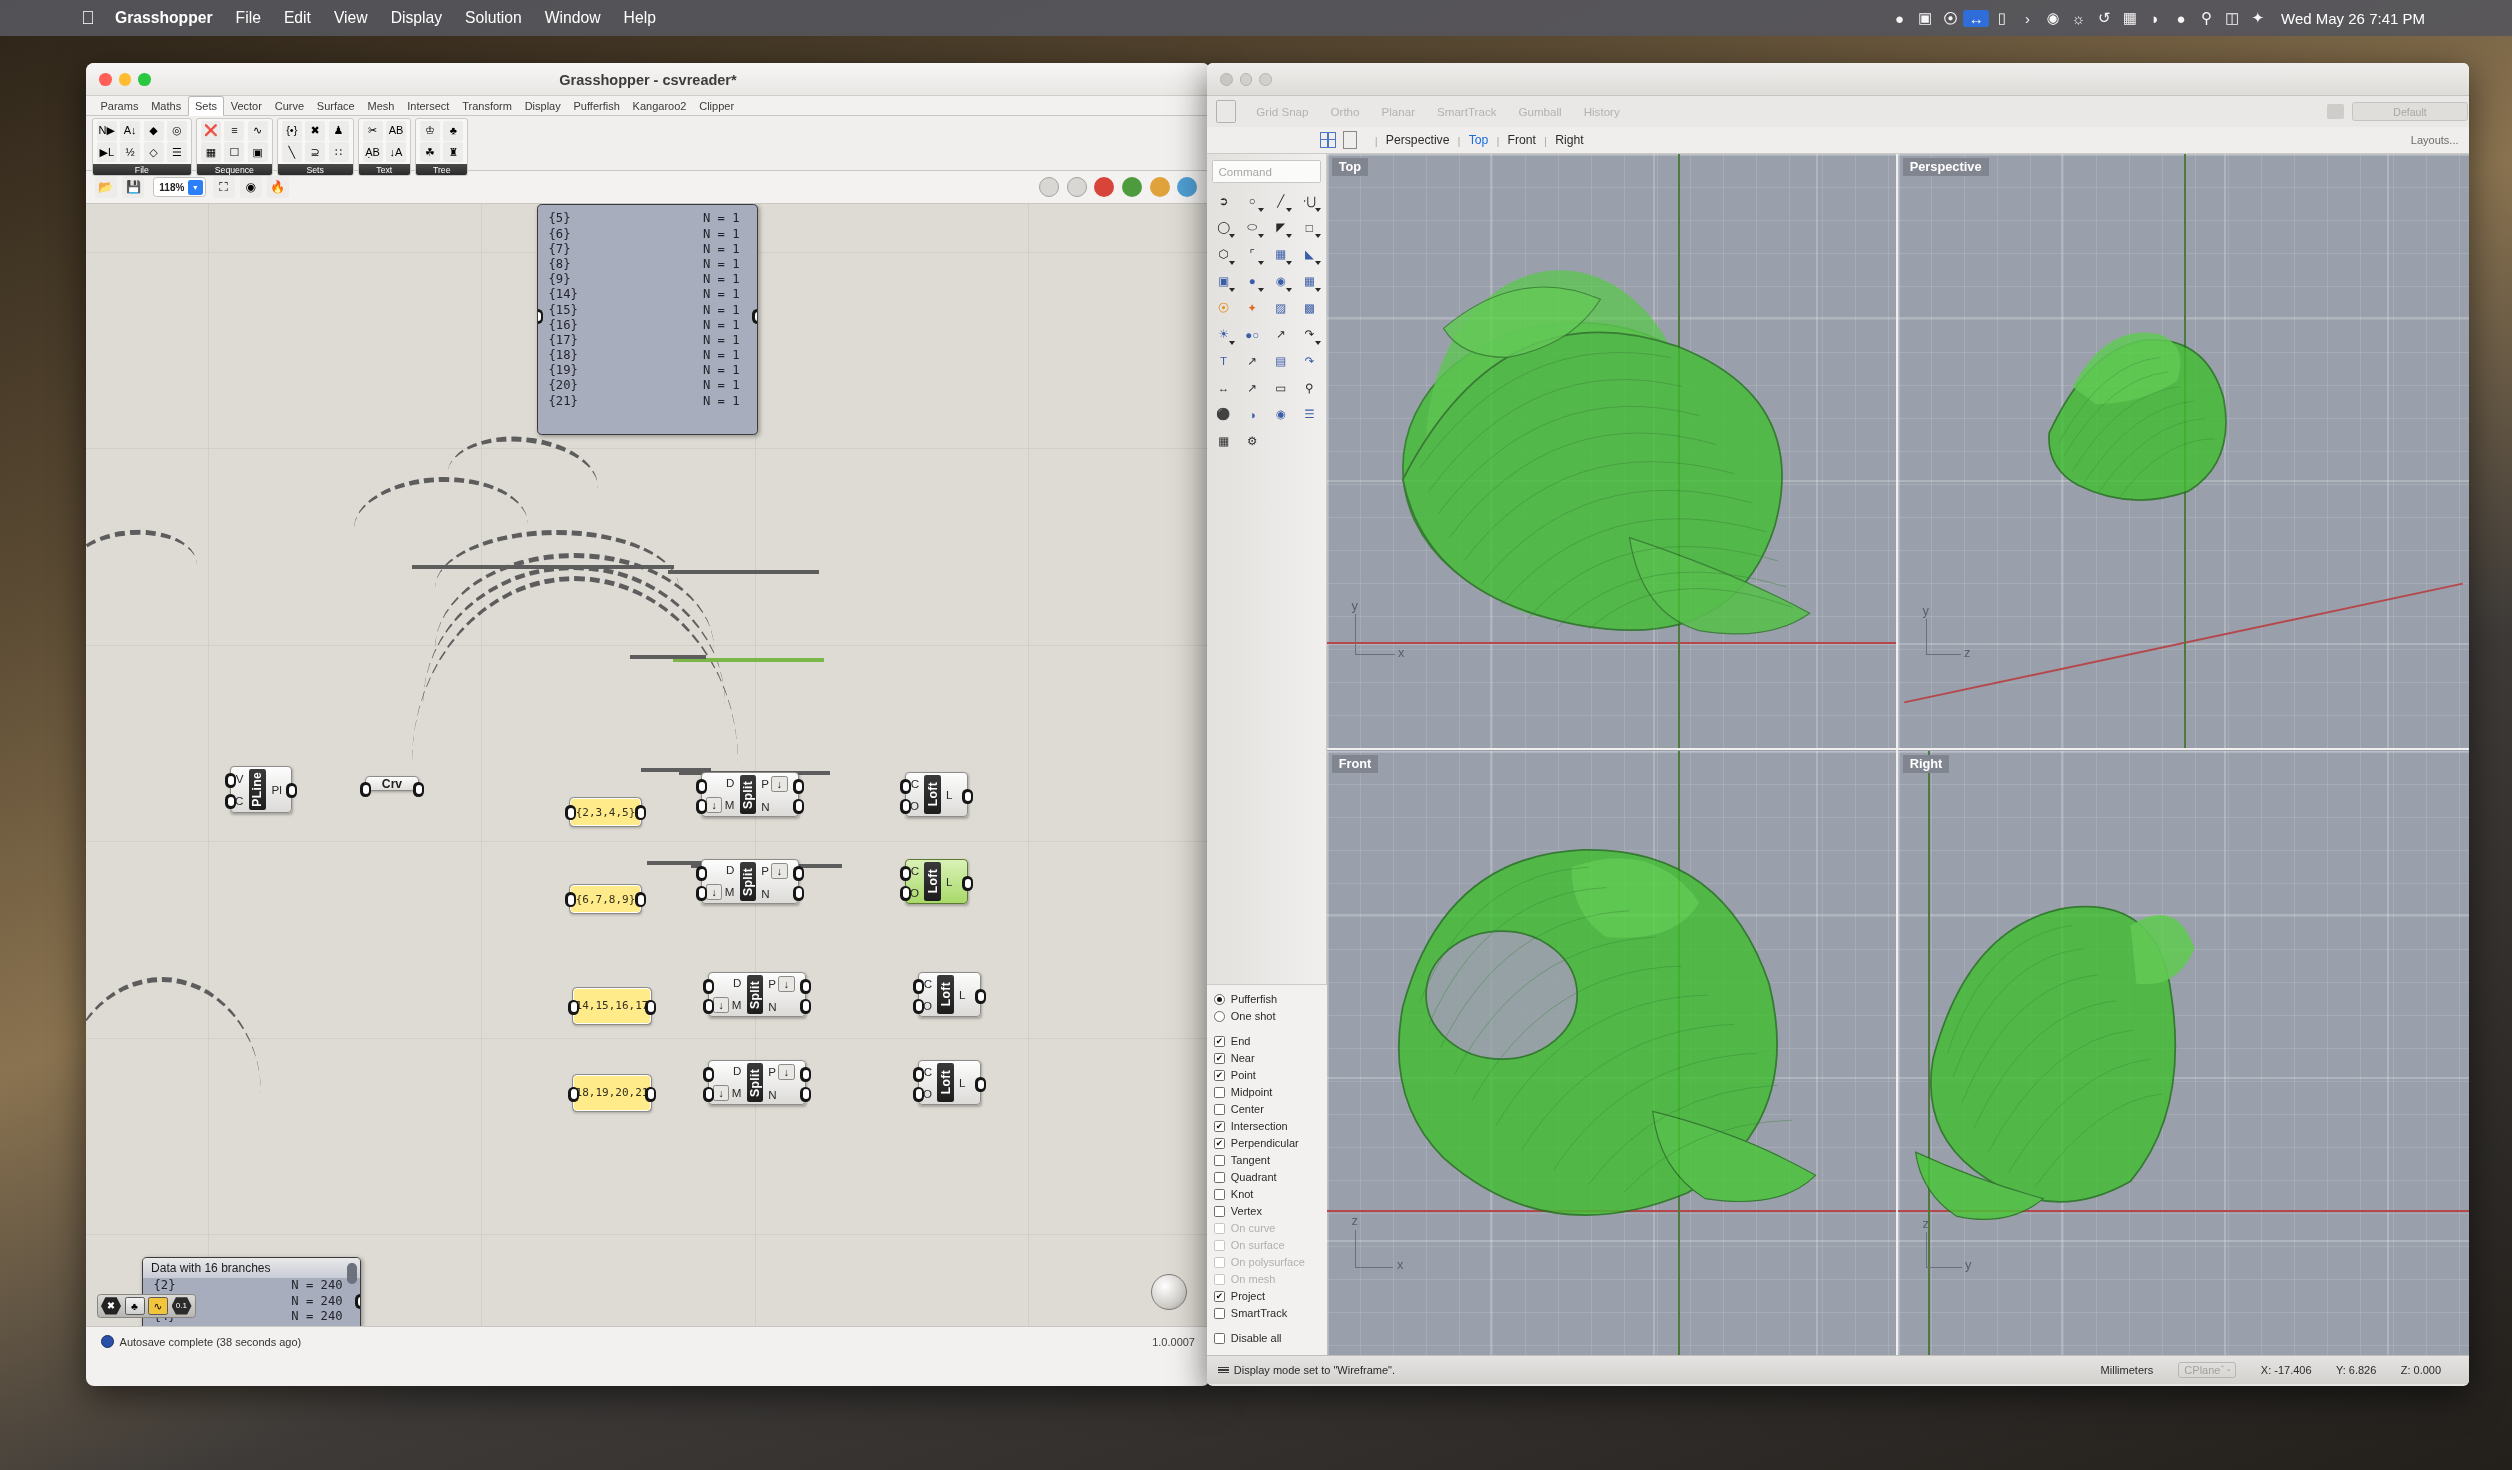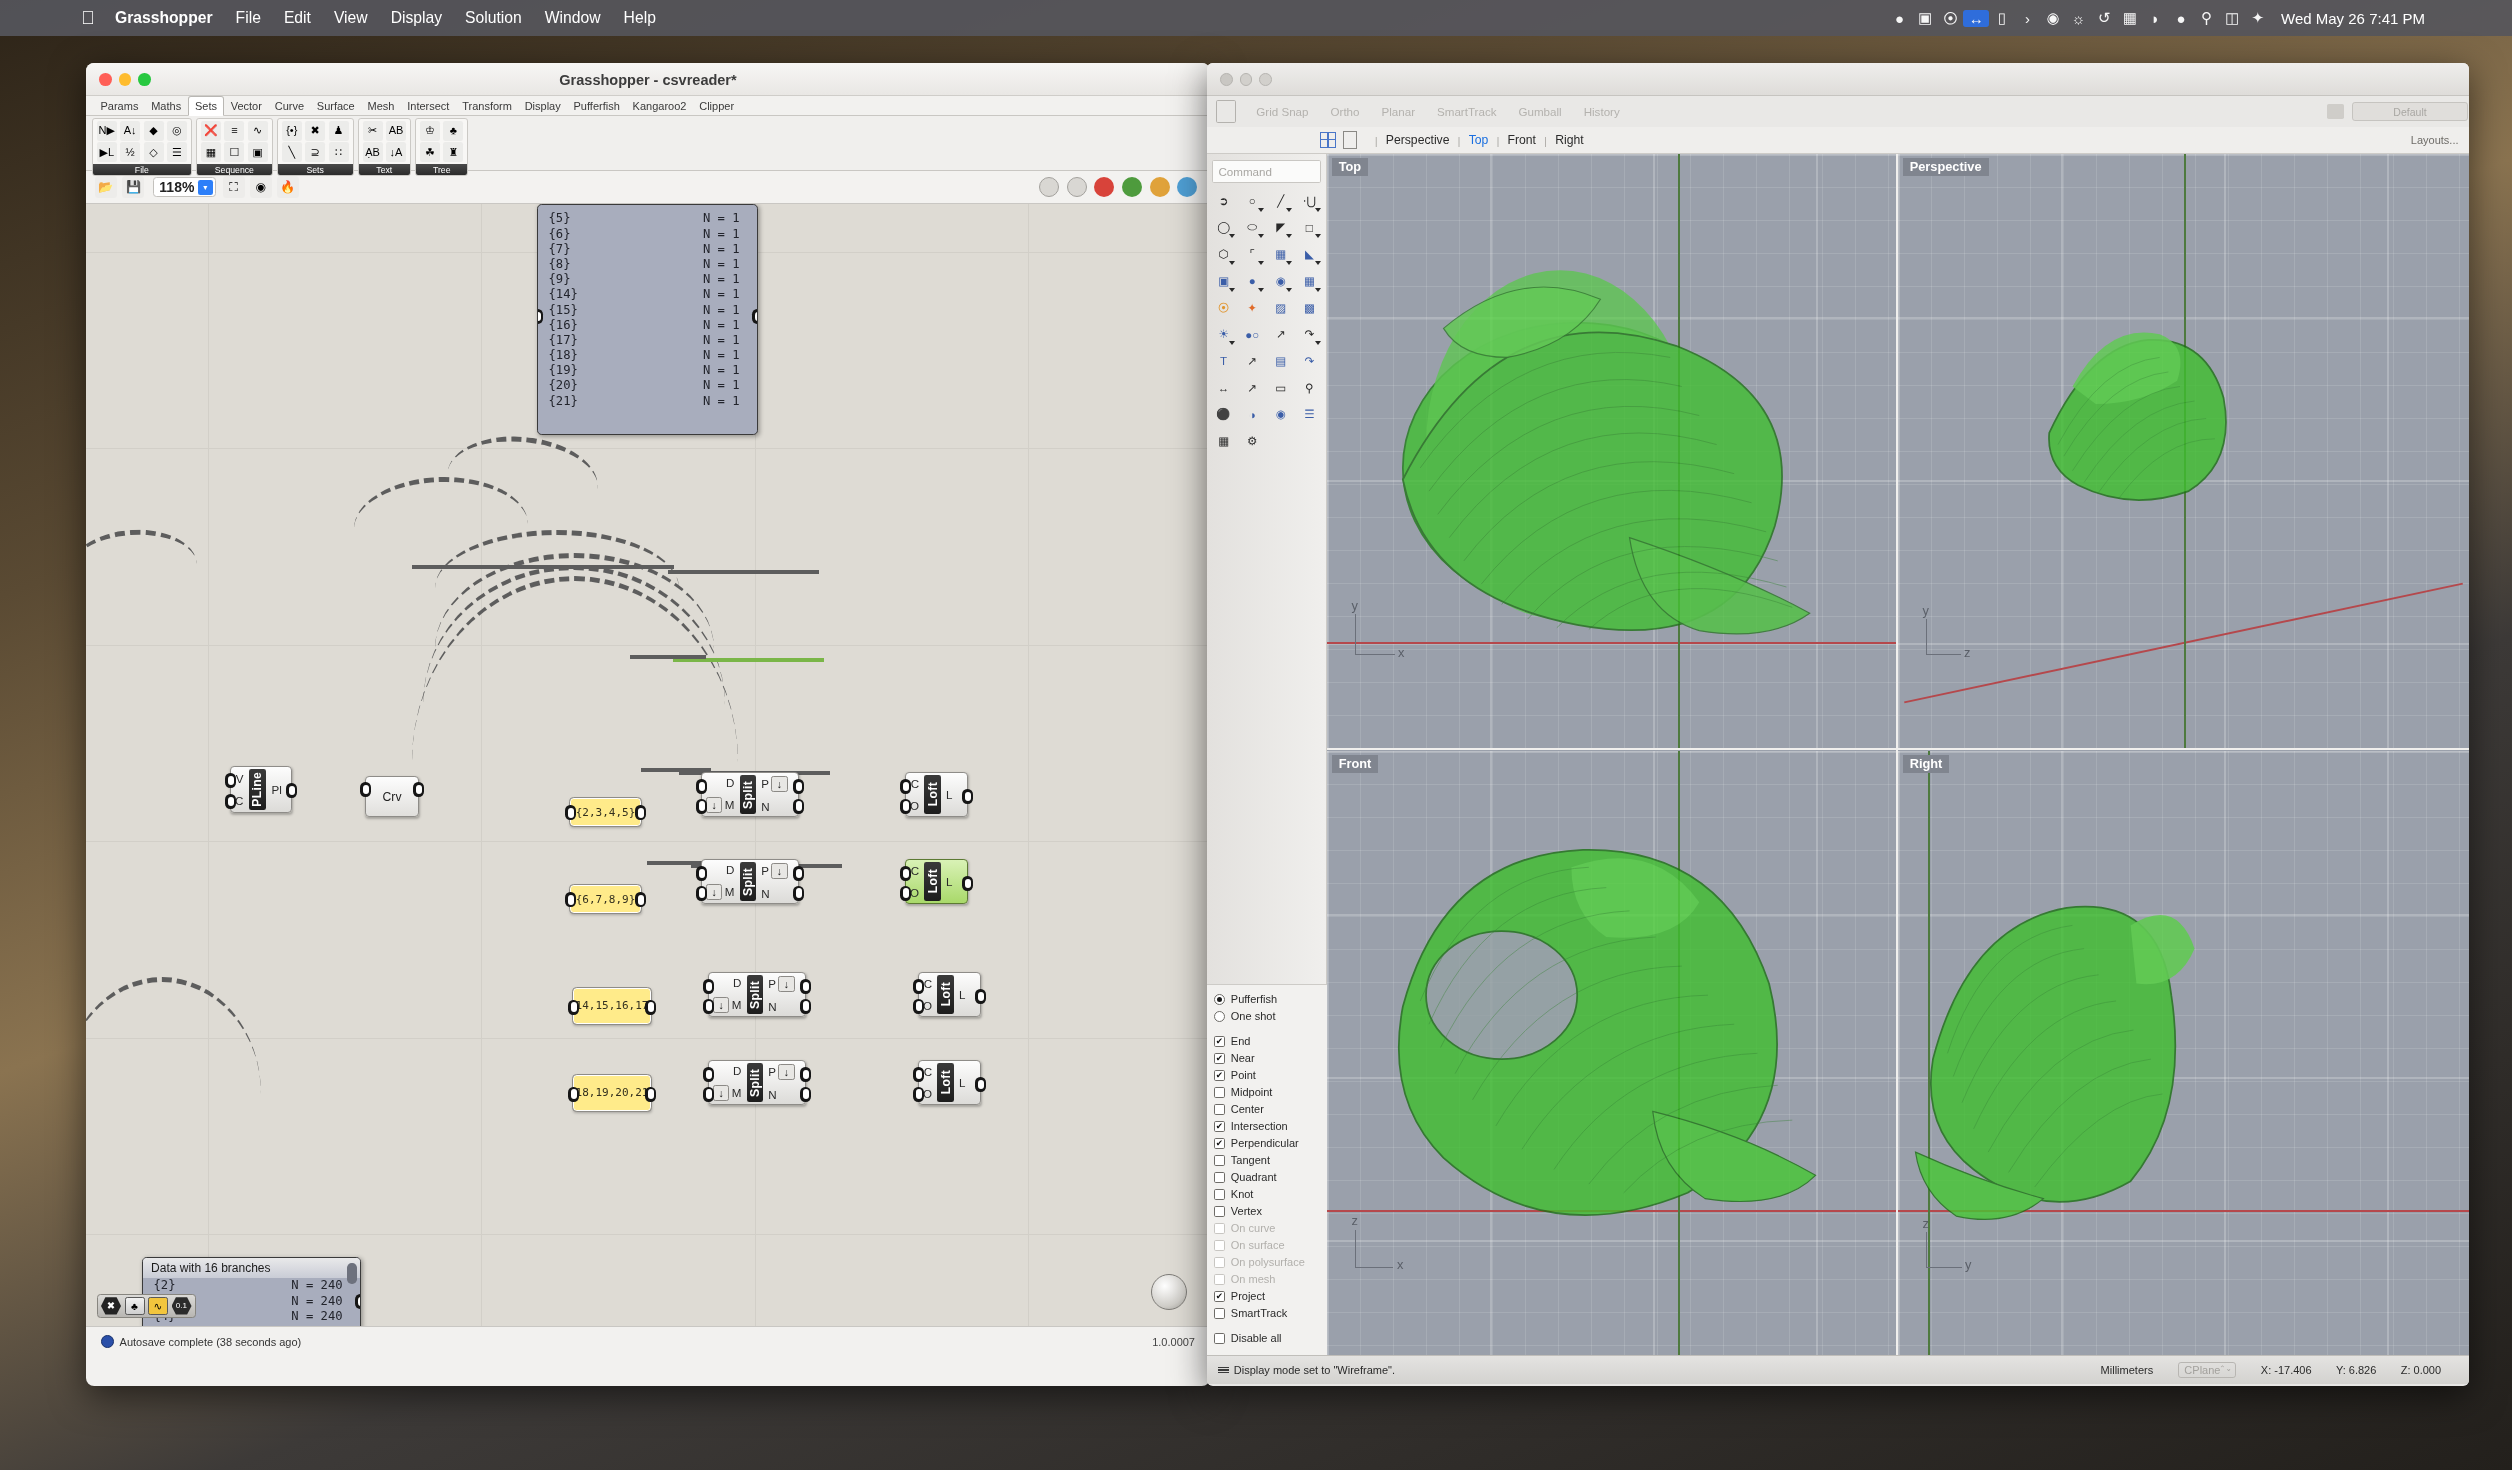--- a/index.html
+++ b/index.html
@@ -50,21 +50,21 @@
   .rcap { height:11.6px; background:linear-gradient(180deg,#4a4a4a,#2b2b2b); color:#fff;
     font-size:8.7px; display:flex; align-items:center; justify-content:center;
     position:relative; }
 
   #gh-toolbar2 { height:33px; background:#f3f2f0; display:flex; align-items:center;
     padding-left:9.3px; border-bottom:0.6px solid #c9c7c3; }
   .t2btn { width:22px; height:22px; border-radius:3.5px; background:#edecea;
     display:flex; align-items:center; justify-content:center; margin-right:5.2px; font-size:12.2px; }
   .zoombox { display:flex; align-items:center; background:#fff; border:0.6px solid #c3c1bd;
     border-radius:3.5px; height:20px; padding:0 2.3px 0 5.2px; margin:0 6.4px 0 3.5px; }
-  .zoombox .zv { font-size:14px; font-weight:bold; color:#222; margin-right:3.5px; }
+  .zoombox .zv { font-size:10px; font-weight:bold; color:#222; margin-right:3.5px; }
   .zoombox .zc { width:15px; height:15px; background:#2d7ff9; border-radius:2.3px; color:#fff;
     font-size:8.1px; display:flex; align-items:center; justify-content:center; }
   .t2right { margin-left:auto; display:flex; align-items:center; padding-right:12.8px; }
   .t2dot { width:20px; height:20px; border-radius:50%; margin-left:7.6px; }
 
   
   #gh-canvas { position:relative; width:1124px; height:1122px; background:#dedbd4;
     overflow:hidden; }
   .gridline-v { position:absolute; top:0; bottom:0; width:1.2px; background:#d2cfc8; }
   .gridline-h { position:absolute; left:0; right:0; height:1.2px; background:#d2cfc8; }
@@ -501,21 +501,21 @@
             <i></i>
           </div>
         <div class="grip l" style="top:27px">
             <i></i>
           </div>
         <div class="grip r" style="top:16.3px">
             <i></i>
           </div>
       </div>
 
-      <div class="ghparam" style="left:279px; top:572px; width:54px; height:41px;">
+      <div class="ghparam" style="left:279px; top:572px; width:54px; height:15px;font-weight:bold;">
         <span>Crv</span>
         <div class="grip l" style="top:5.2px">
             <i></i>
           </div>
         <div class="grip r" style="top:5.2px">
             <i></i>
           </div>
       </div>
 
       <div class="ghcomp" style="left:615px; top:568px; width:98px; height:45px;">

